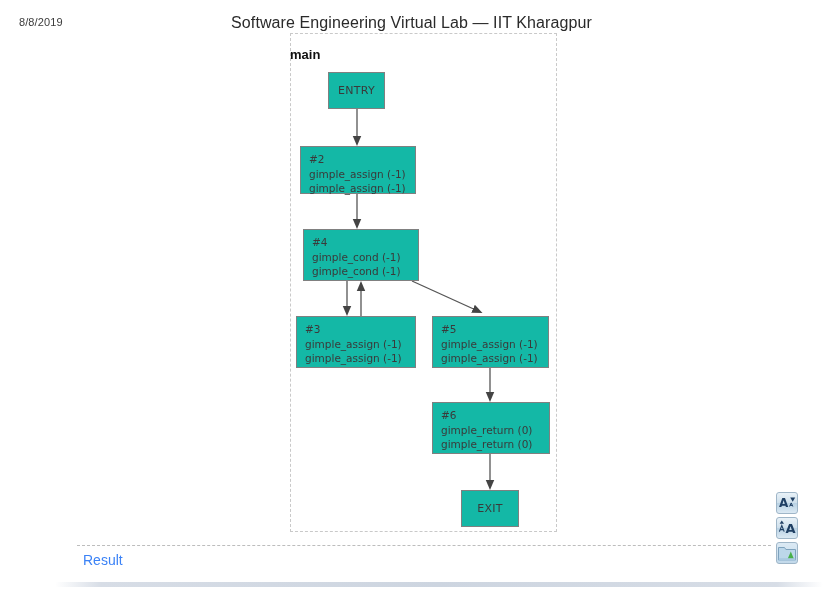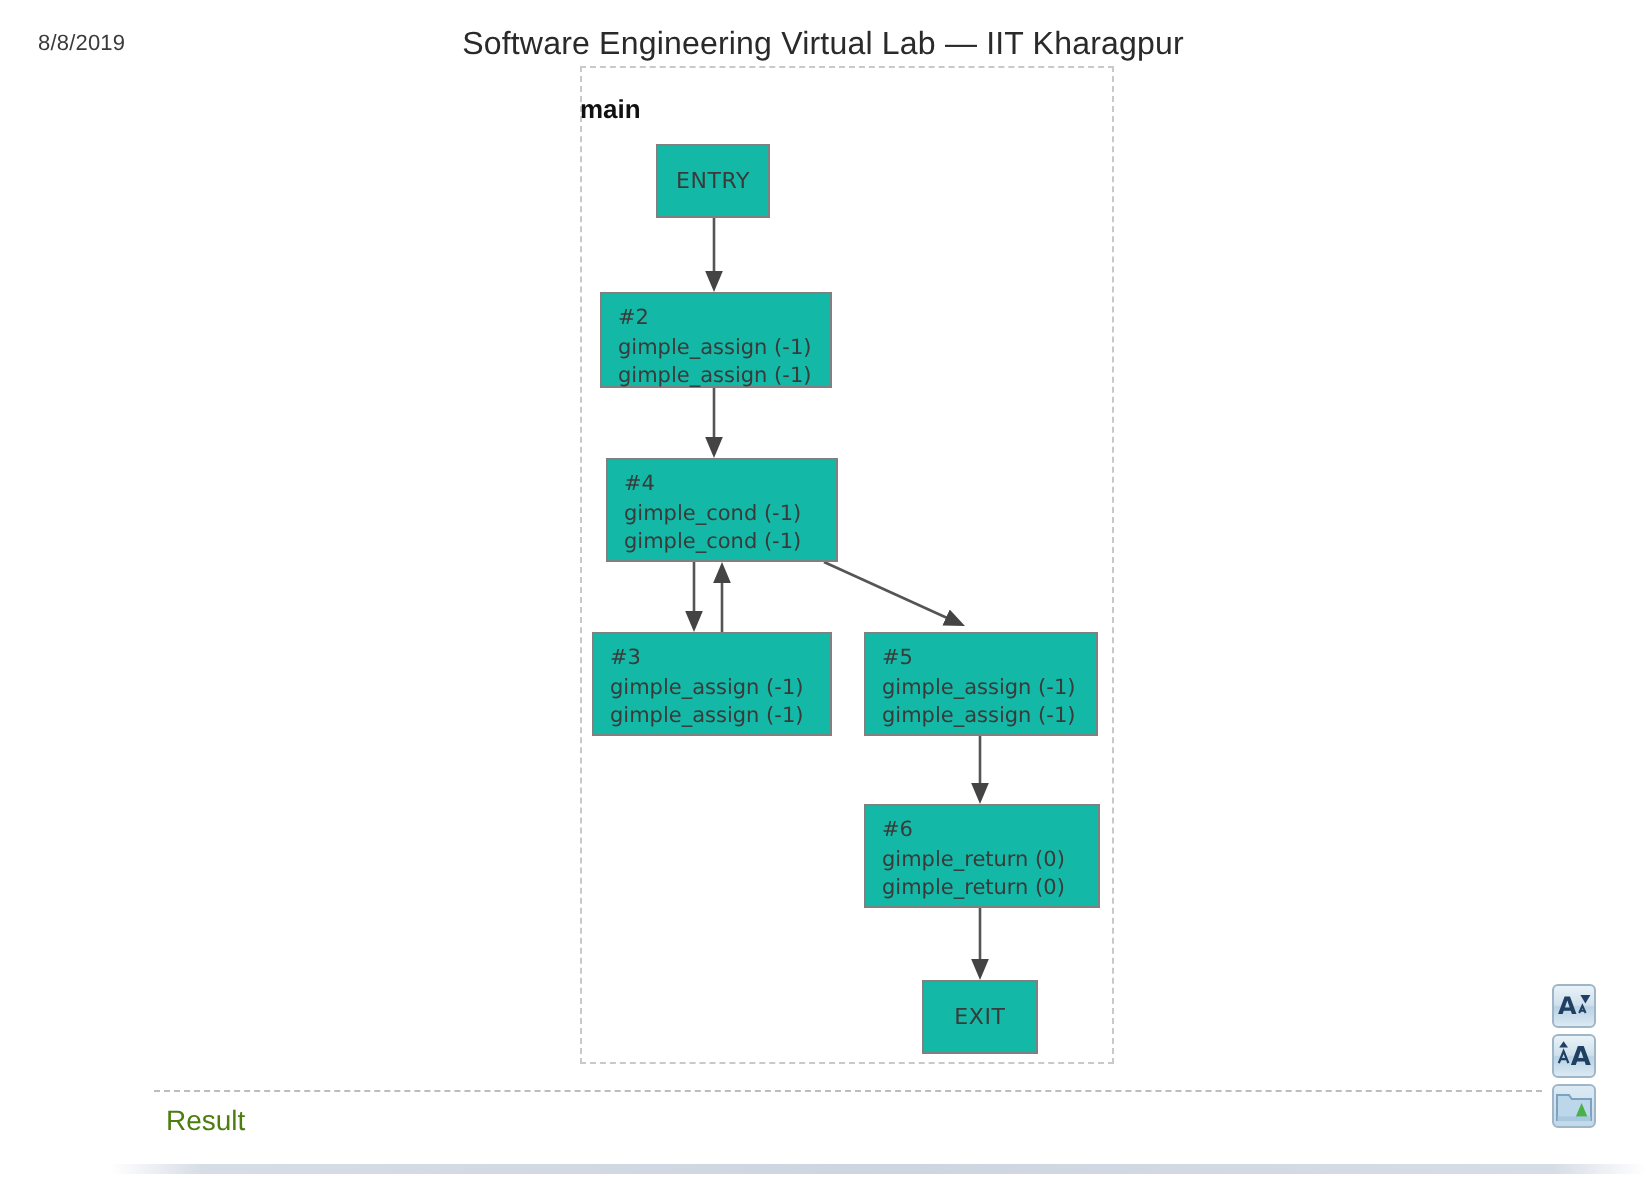--- a/index.html
+++ b/index.html
@@ -48,21 +48,21 @@
   
   .edges{position:absolute;left:0;top:0;width:823px;height:589px;pointer-events:none;}
 
   
   .sep-dashed{
     position:absolute;left:77px;top:545px;width:694px;height:0;
     border-top:1px dashed #bdbdbd;
   }
   .result-label{
     position:absolute;left:83px;top:552px;
-    font-size:14px;color:#4d7c0f;
+    font-size:14px;color:#3b82f6;
   }
   .bottom-bar{
     position:absolute;left:55px;top:582px;width:768px;height:5px;
     background:linear-gradient(to right,#ffffff 0%,#d7dde6 6%,#cdd5e0 50%,#d7dde6 94%,#ffffff 100%);
     border-radius:3px;
   }
 
   
   .acc-toolbar{position:absolute;left:776px;top:492px;width:26px;}
   .acc-btn{

